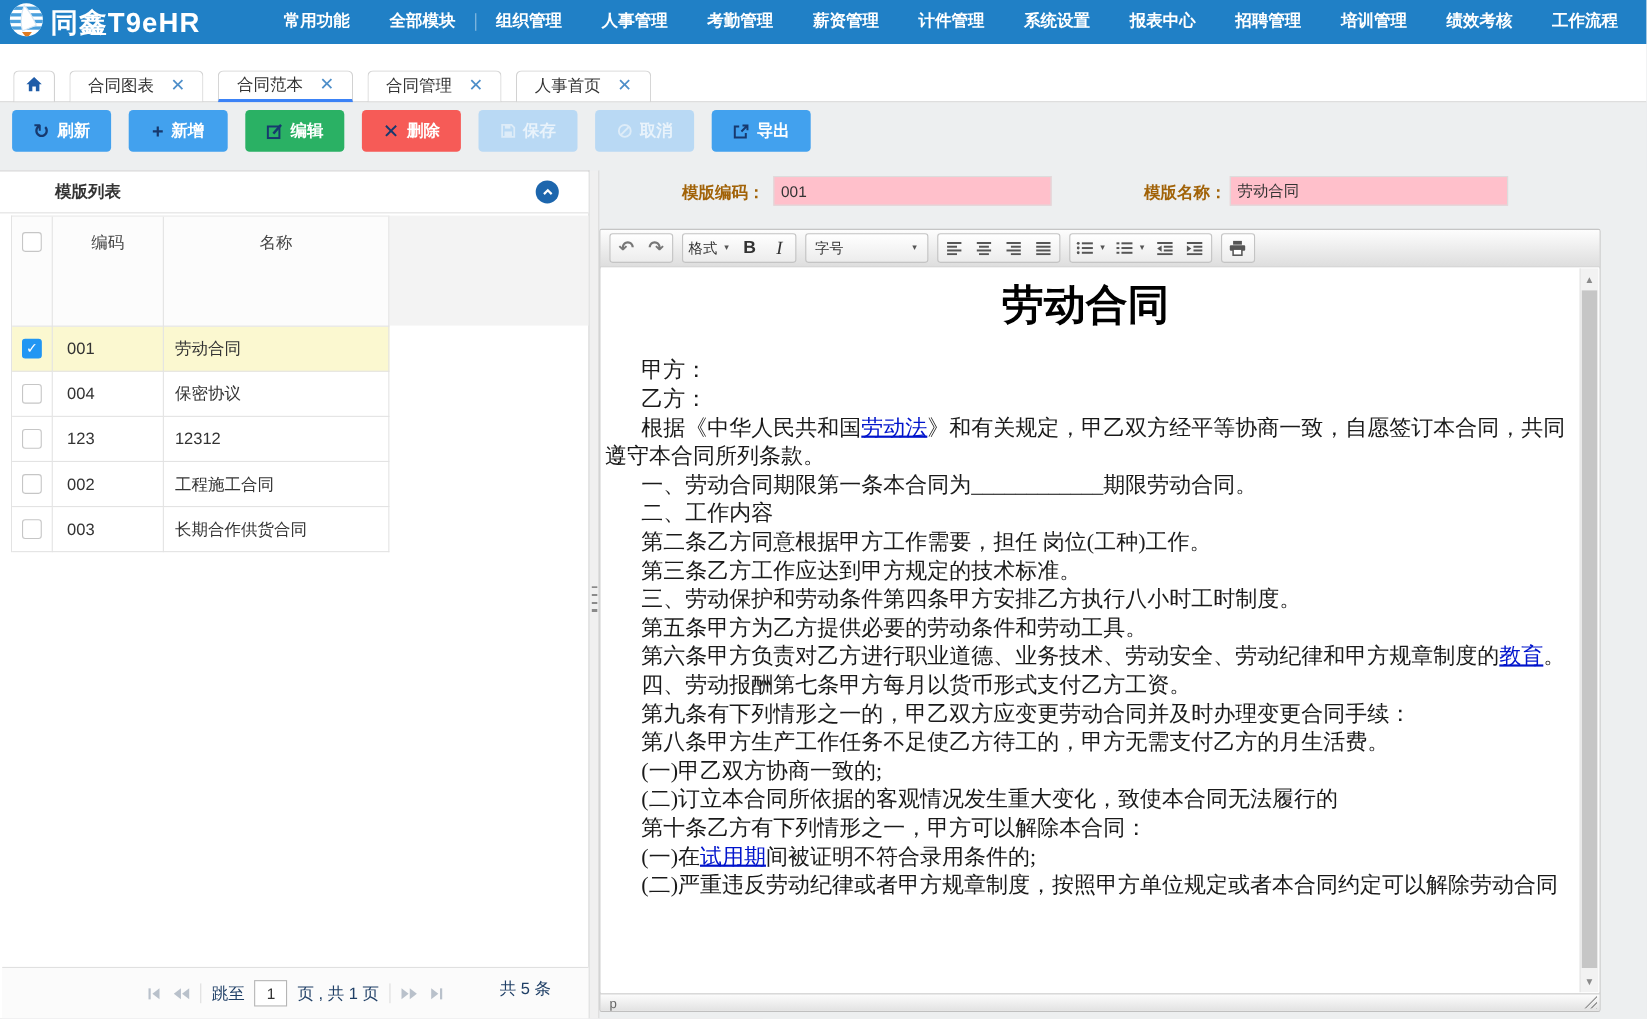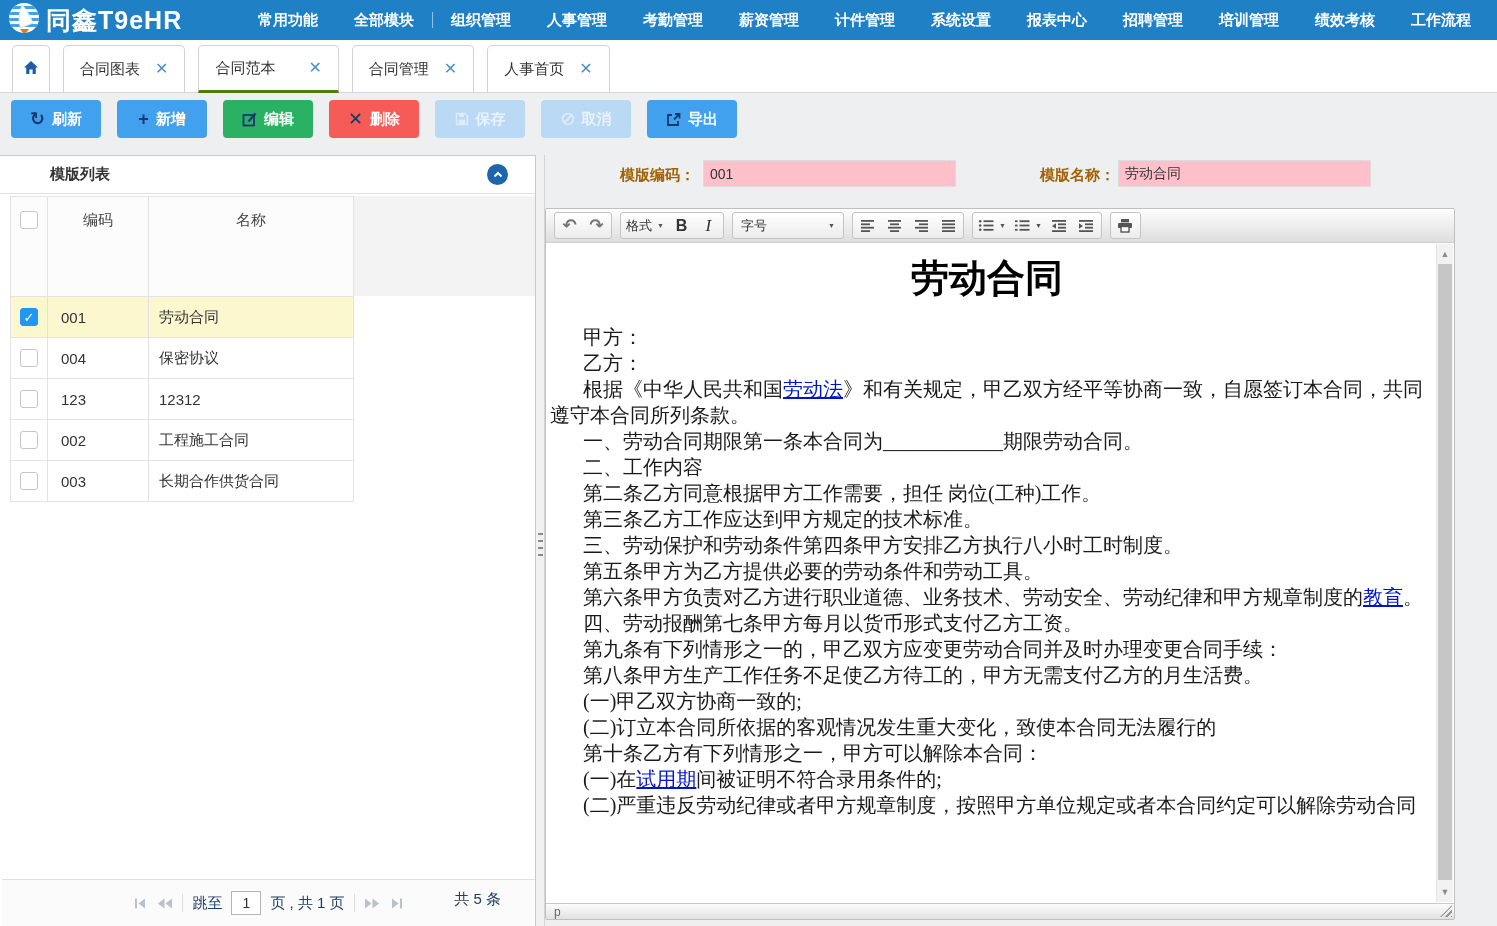--- a/index.html
+++ b/index.html
@@ -10,23 +10,23 @@
   .topnav { position:absolute; left:0; top:0; right:0; height:40px; background:#2080c6; display:flex; align-items:center; }
   .brand { display:flex; align-items:center; gap:6px; padding-left:8px; width:240px; flex:none; cursor:pointer; }
   .brand-text { color:#fff; font-size:25px; font-weight:bold; letter-spacing:1px; white-space:nowrap; }
   .nav-items { display:flex; align-items:center; height:40px; }
   .nav-item { color:#fff; font-size:15px; font-weight:600; padding:0 18px; line-height:40px; white-space:nowrap; cursor:pointer; }
   .nav-sep { width:1px; height:16px; background:rgba(255,255,255,.5); }
 
   
   .tabbar { position:absolute; top:40px; left:0; right:0; height:53px; background:#fff; border-bottom:1px solid #d6d6d6; }
   .tabs { position:absolute; bottom:-1px; left:12px; display:flex; gap:13px; align-items:flex-end; }
-  .tab { height:48px; background:#fff; border:1px solid #d2d2d2; border-bottom:1px solid #d6d6d6; border-radius:5px 5px 0 0; display:flex; align-items:center; padding:0 16px; font-size:15px; color:#333; cursor:pointer; white-space:nowrap; }
+  .tab { height:29px; background:#fff; border:1px solid #d2d2d2; border-bottom:1px solid #d6d6d6; border-radius:5px 5px 0 0; display:flex; align-items:center; padding:0 16px; font-size:15px; color:#333; cursor:pointer; white-space:nowrap; }
   .tab.home { width:38px; justify-content:center; padding:0; }
-  .tab.active { border-bottom:3px solid #4d7c0f;gap:18px; }
+  .tab.active { border-bottom:3px solid #3b82f6; }
   .tab .close { color:#4d8ec9; font-size:16px; font-weight:bold; margin-left:15px; line-height:1; }
 
   
   .actionbar { position:absolute; top:100px; left:11px; display:flex; gap:16px; }
   .btn { width:90px; height:38px; border-radius:4px; display:flex; align-items:center; justify-content:center; gap:7px; font-size:15px; font-weight:600; color:#fff; cursor:pointer; }
   .btn.blue { background:#42a1ee; }
   .btn.green { background:#2ab164; }
   .btn.red { background:#f65b57; }
   .btn.disabled { background:#b9d9f4; color:#e9f3fb; cursor:default; }
   .bicon { color:#17396e; font-weight:bold; display:flex; align-items:center; line-height:1; }

